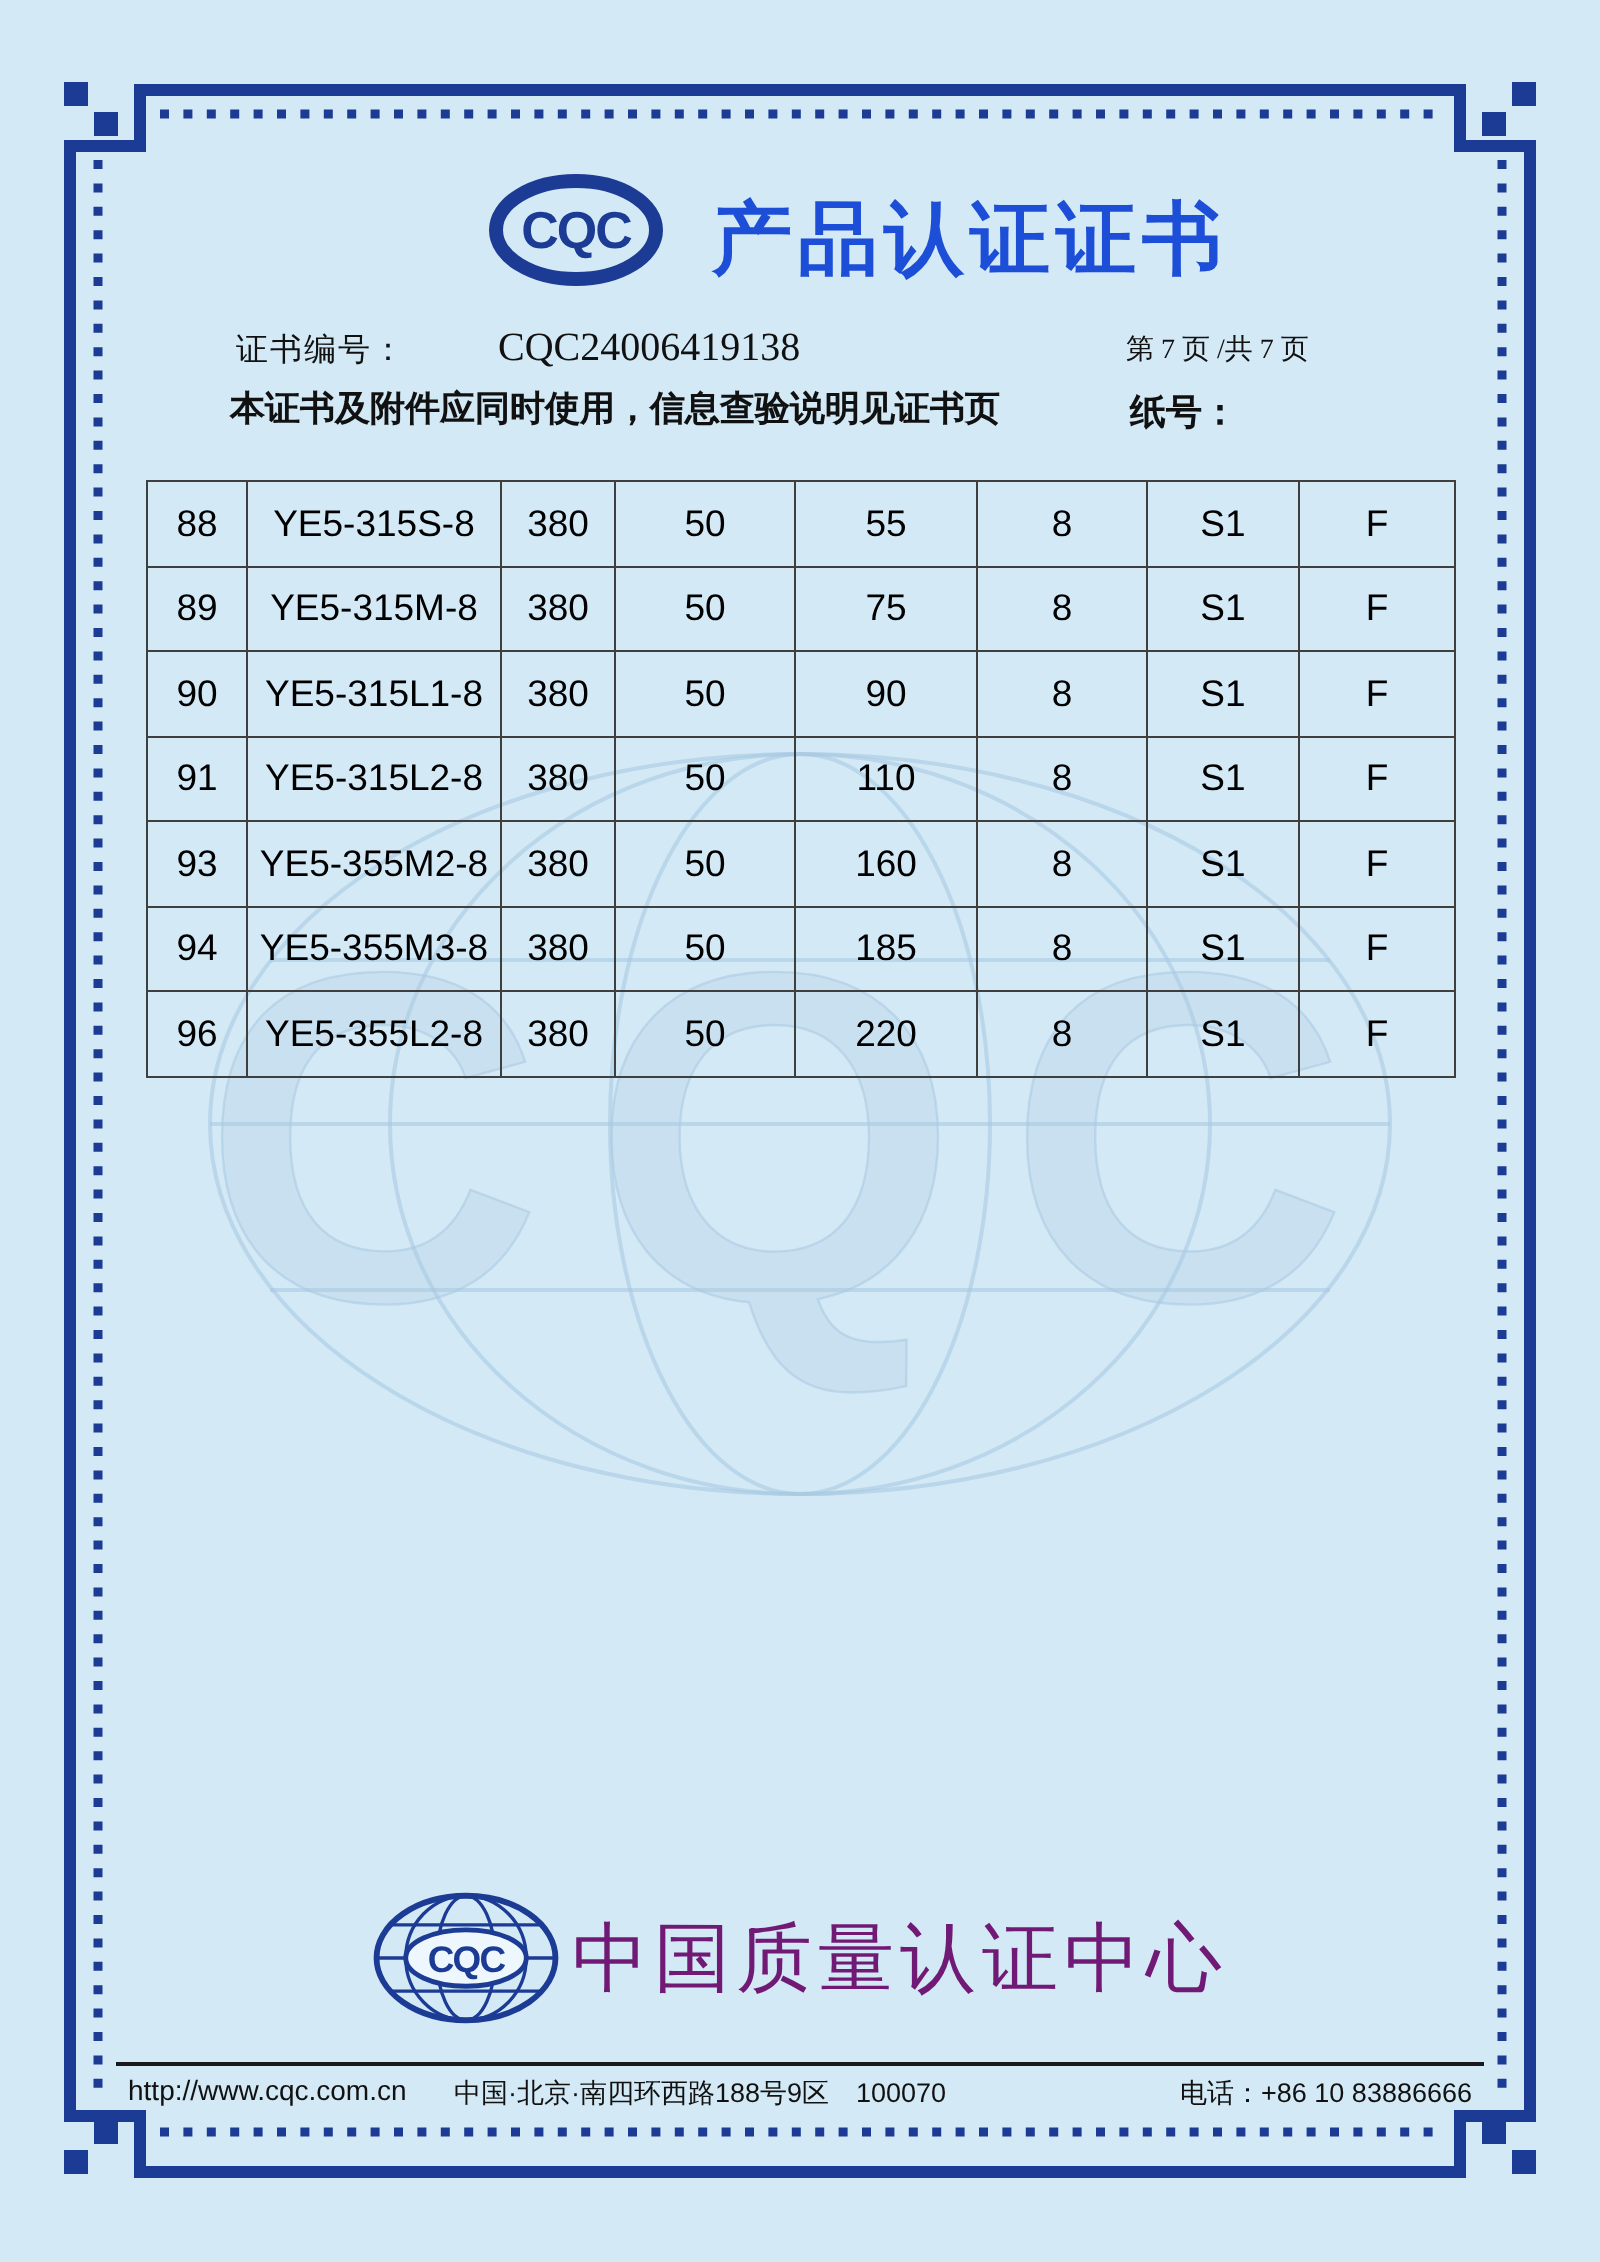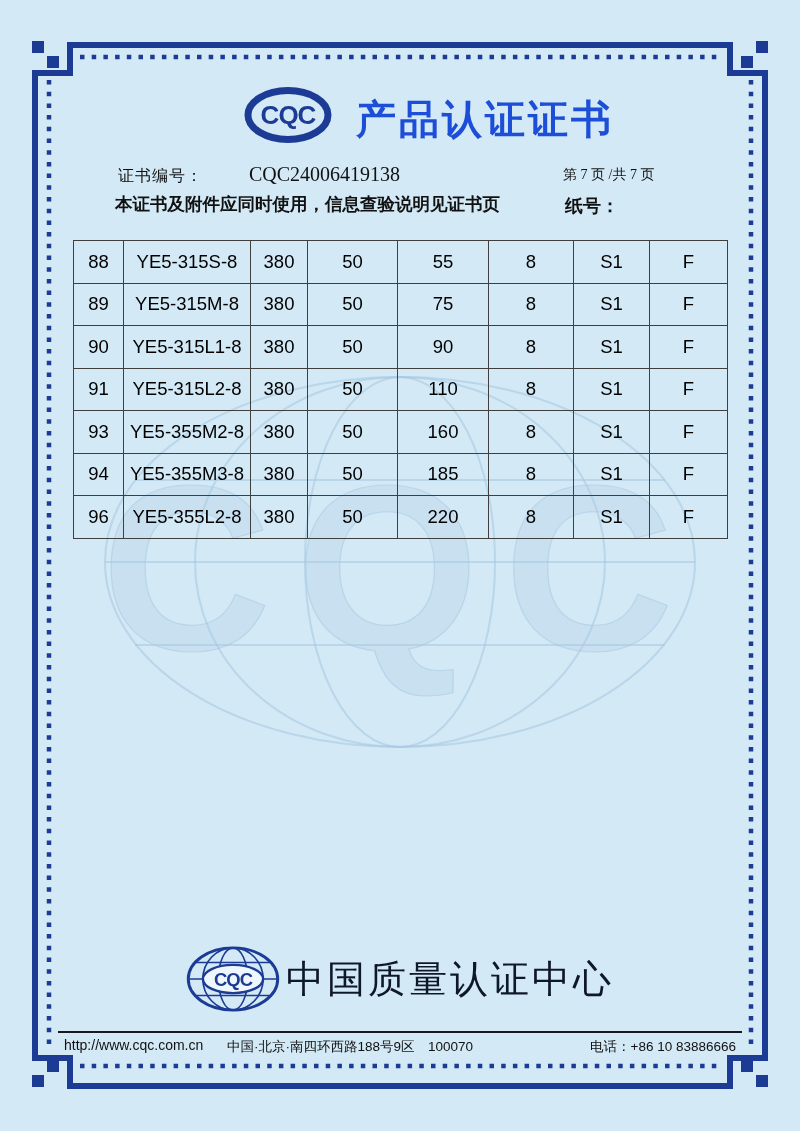--- a/index.html
+++ b/index.html
@@ -49,21 +49,21 @@
   .spec-table { position:absolute; left:73px; top:240px; z-index:2;
                 width:654px; border-collapse:collapse; table-layout:fixed; }
   .spec-table td { border:1px solid var(--line,#3f3f3f); height:41.5px;
                    text-align:center; vertical-align:middle;
                    font-size:18.5px; color:#000; background:transparent; padding:0; }
 
   
   .org-row { position:absolute; left:184px; top:944px; z-index:2; display:flex; align-items:center; }
   .globe-logo { width:98px; height:70px; }
   .globe-stroke { fill:none; stroke:var(--accent,#1c3b94); }
-  .org-name { font-size:38px; letter-spacing:3px; color:#0f172a; margin-left:4px; }
+  .org-name { font-size:38px; letter-spacing:3px; color:#701a75; margin-left:4px; }
 
   
   .footer-rule { position:absolute; left:58px; top:1031px; width:684px; height:1.5px;
                  background:#1a1a1a; z-index:2; }
   .footer-url { position:absolute; left:64px; top:1037px; z-index:2;
                 font-family:Liberation Sans, sans-serif; font-size:14px; }
   .footer-address { position:absolute; left:0; top:1038px; width:700px; text-align:center;
                     z-index:2; font-size:13.5px; }
   .footer-phone { position:absolute; right:64px; top:1038px; z-index:2; font-size:13.5px; }
 </style>

